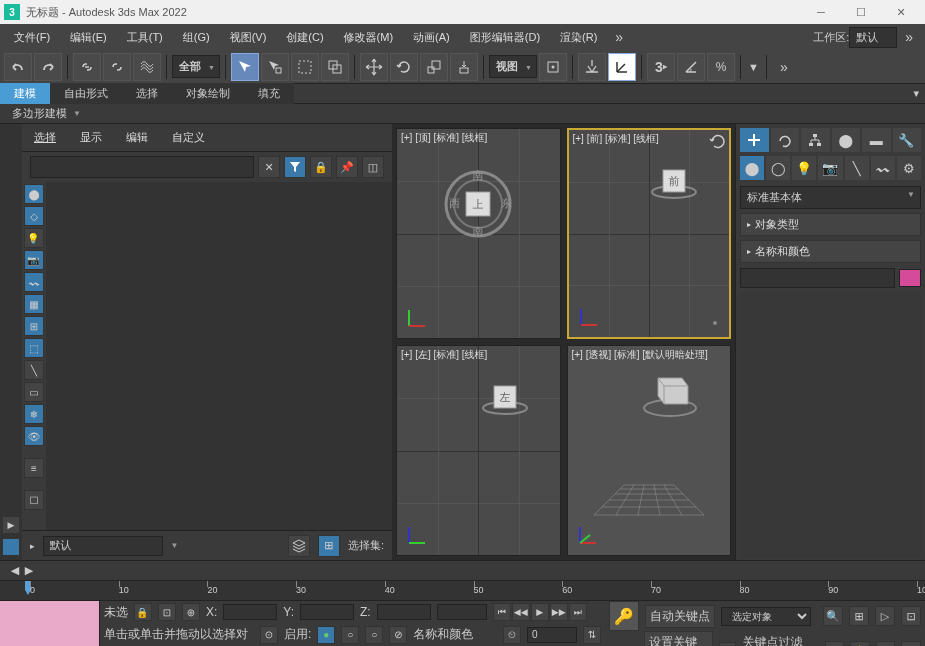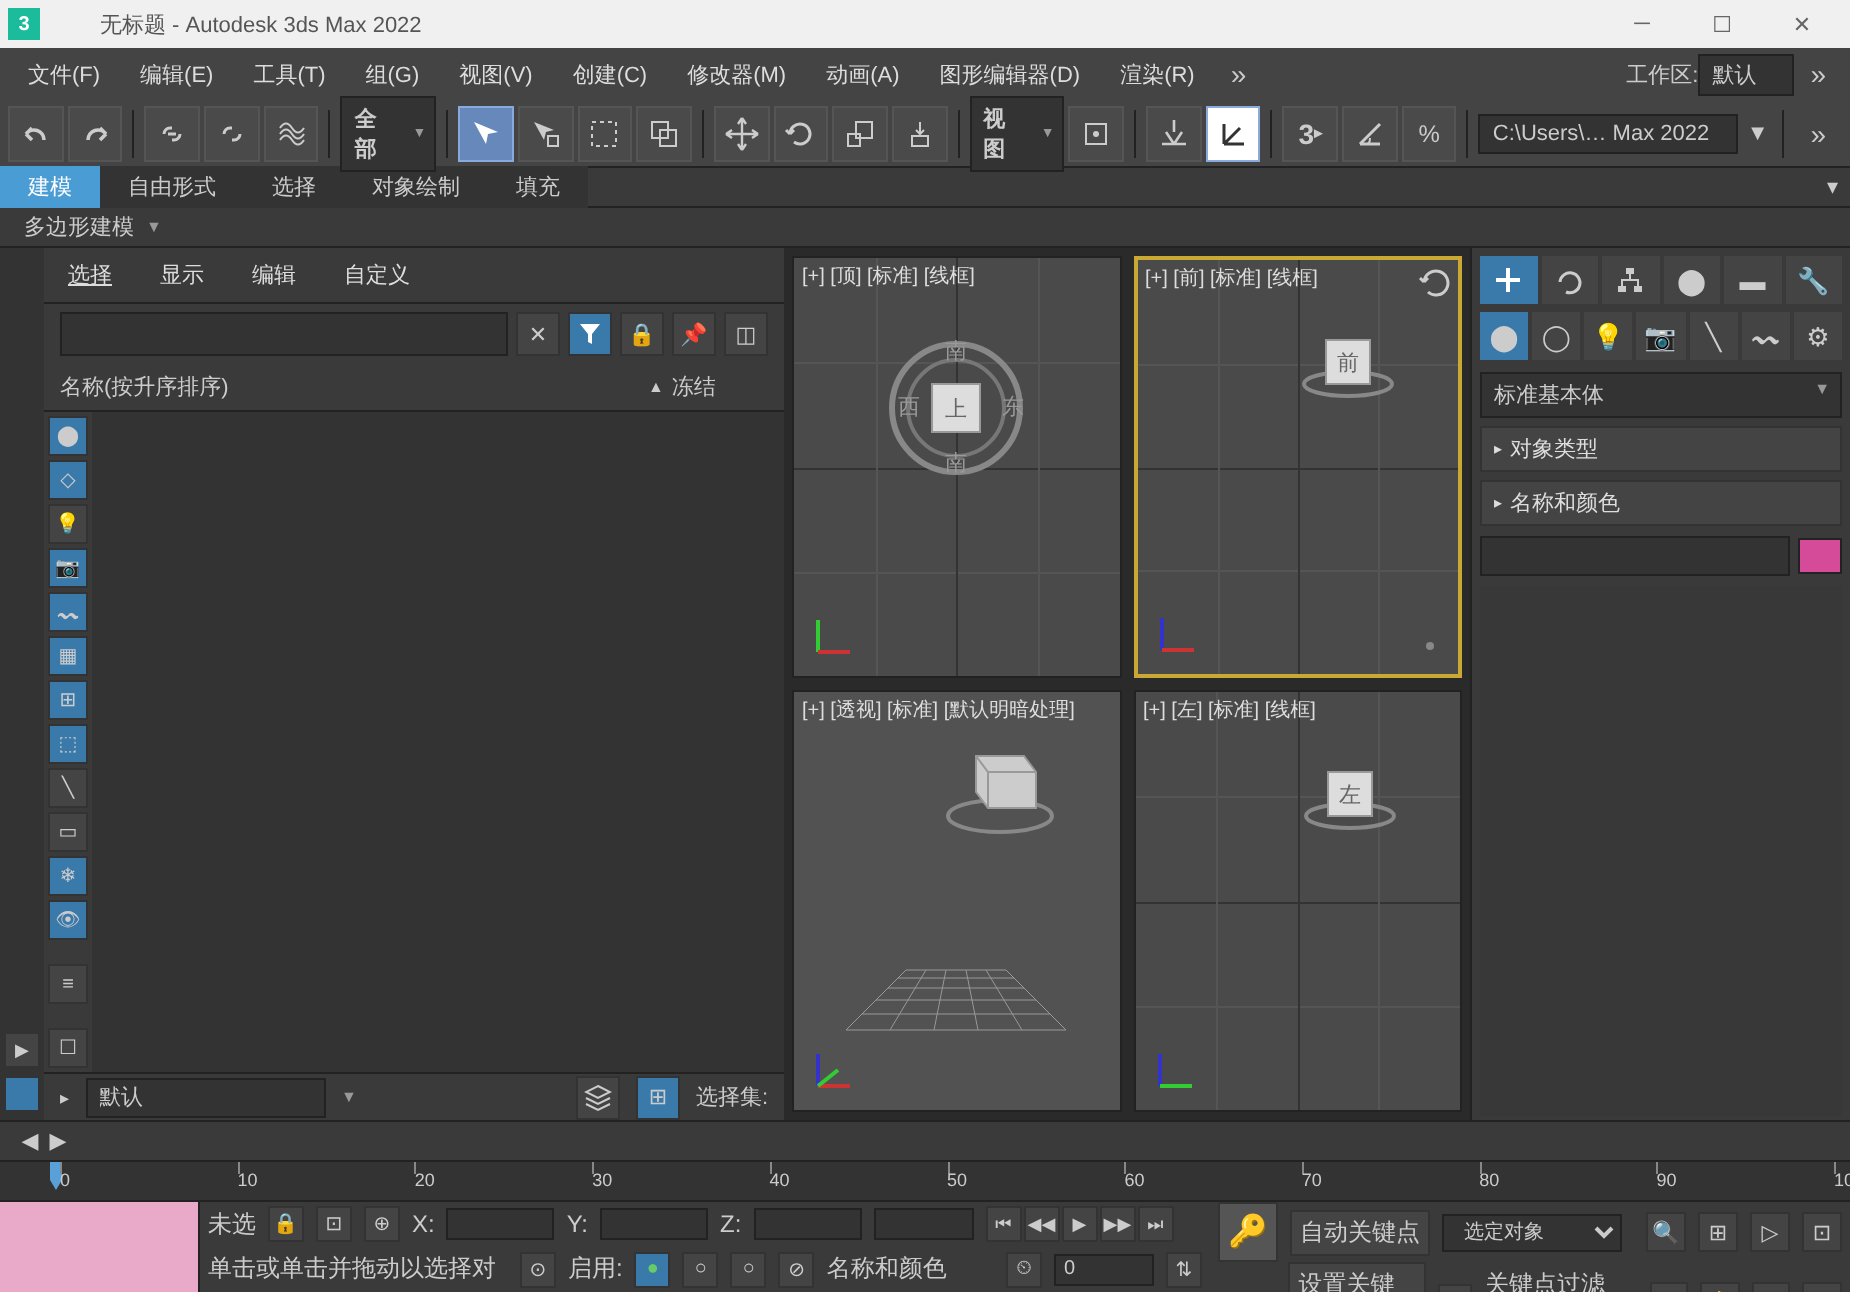--- a/index.html
+++ b/index.html
@@ -1,19 +1,19 @@
 <!DOCTYPE html>
 <html><head>
 <meta charset="utf-8">
 <style>
 * { margin: 0; padding: 0; box-sizing: border-box; font-family: "Microsoft YaHei", sans-serif; font-size: 11px; }
 body { background: #3a3a3a; color: #ccc; overflow: hidden; width: 925px; height: 646px; }
 .titlebar { height: 24px; background: #f0f0f0; color: #333; display: flex; align-items: center; padding: 0 4px; }
 .app-icon { width: 16px; height: 16px; background: #1abc9c; color: #fff; display: flex; align-items: center; justify-content: center; font-weight: bold; font-size: 10px; margin-right: 6px; }
-.title-text { flex: 1; color: #555; margin-left: 24px; }
+.title-text { flex: 1; color: #555; }
 .win-btn { width: 40px; height: 24px; display: flex; align-items: center; justify-content: center; color: #666; }
 .menubar { height: 26px; background: #444; display: flex; align-items: center; padding: 0 4px; }
 .menu-item { padding: 4px 10px; color: #ddd; }
 .menu-expand { padding: 0 8px; color: #ccc; font-size: 14px; }
 .workspace-label { color: #ccc; }
 .workspace-value { color: #ccc; background: #333; border: 1px solid #222; padding: 2px 18px 2px 6px; }
 .toolbar1 { height: 34px; background: #444; display: flex; align-items: center; padding: 0 4px; border-bottom: 1px solid #222; gap: 2px; }
 .tbtn { width: 28px; height: 28px; display: flex; align-items: center; justify-content: center; border: 1px solid #555; background: #4a4a4a; color: #ccc; font-size: 14px; }
 .tbtn.active { background: #6688bb; border-color: #88aadd; }
 .sep { width: 1px; height: 24px; background: #222; margin: 0 3px; }
@@ -221,21 +221,20 @@
   <div class="sep"></div>
   <div class="tbtn" style="font-size:14px;font-weight:bold">3<span style="font-size:8px">▸</span></div>
   <div class="tbtn">
       <svg width="16" height="16" viewBox="0 0 16 16">
         <path d="M3 13L13 3M3 13h10" stroke="#ccc" fill="none" stroke-width="1.5"></path>
         <path d="M7 13a4 4 0 0 0 1-3" stroke="#ccc" fill="none"></path>
       </svg>
     </div>
   <div class="tbtn" style="font-size:12px">%</div>
   <div class="sep"></div>
-  <input class="path-input" value="C:\Users\… Max 2022" style="">
   <span style="color:#ccc;padding:0 2px">▼</span>
   <div class="sep"></div>
   <div class="menu-expand">»</div>
 </div>
 
 <div class="ribbon">
   <div class="ribbon-tab active">建模</div>
   <div class="ribbon-tab">自由形式</div>
   <div class="ribbon-tab">选择</div>
   <div class="ribbon-tab">对象绘制</div>
@@ -265,27 +264,20 @@
       <input class="scene-search" style="">
       <div class="scene-sbtn">✕</div>
       <div class="scene-sbtn blue">
           <svg width="12" height="12" viewBox="0 0 12 12">
             <path d="M1 1h10L7 6v5l-2-1V6z" fill="#fff"></path>
           </svg>
         </div>
       <div class="scene-sbtn">🔒</div>
       <div class="scene-sbtn">📌</div>
       <div class="scene-sbtn">◫</div>
-    </div>
-    <div class="scene-header">
-      <div class="scene-col1">名称(按升序排序)</div>
-      <div class="scene-col2">
-          <span style="font-size:8px">▲</span>
-          <span>冻结</span>
-        </div>
     </div>
     <div class="scene-body">
       <div class="scene-icons">
         <div class="scene-icon sel">⬤</div>
         <div class="scene-icon sel">◇</div>
         <div class="scene-icon">💡</div>
         <div class="scene-icon sel">📷</div>
         <div class="scene-icon sel">〰</div>
         <div class="scene-icon sel">▦</div>
         <div class="scene-icon sel">⊞</div>
@@ -366,20 +358,43 @@
           <text x="25" y="25" text-anchor="middle" font-size="9" fill="#666">前</text>
         </svg>
       </div>
       <div style="position:absolute;bottom:12px;right:12px;width:4px;height:4px;background:#888;border-radius:50%"></div>
       <svg class="vp-axis" viewBox="0 0 24 24">
           <line x1="4" y1="20" x2="4" y2="4" stroke="#33c" stroke-width="2"></line>
           <line x1="4" y1="20" x2="20" y2="20" stroke="#c33" stroke-width="2"></line>
         </svg>
     </div>
 
+    <div class="viewport">
+      <div class="vp-label">[+] [左] [标准] [线框]</div>
+      <div class="vp-grid">
+        <div class="vp-gridline-h" style="top:25%"></div>
+          <div class="vp-gridline-h strong" style="top:50%"></div>
+          <div class="vp-gridline-h" style="top:75%"></div>
+        <div class="vp-gridline-v" style="left:25%"></div>
+          <div class="vp-gridline-v strong" style="left:50%"></div>
+          <div class="vp-gridline-v" style="left:75%"></div>
+      </div>
+      <div style="position:absolute;top:30px;right:30px">
+        <svg width="50" height="40" viewBox="0 0 50 40">
+          <ellipse cx="25" cy="32" rx="22" ry="6" fill="none" stroke="#888" stroke-width="2"></ellipse>
+          <rect x="14" y="10" width="22" height="22" fill="#ddd" stroke="#999"></rect>
+          <text x="25" y="25" text-anchor="middle" font-size="9" fill="#666">左</text>
+        </svg>
+      </div>
+      <svg class="vp-axis" viewBox="0 0 24 24">
+          <line x1="4" y1="20" x2="4" y2="4" stroke="#33c" stroke-width="2"></line>
+          <line x1="4" y1="20" x2="20" y2="20" stroke="#3c3" stroke-width="2"></line>
+        </svg>
+    </div>
+
     <div class="viewport" style="background:#525252">
       <div class="vp-label">[+] [透视] [标准] [默认明暗处理]</div>
       <div style="position:absolute;top:20px;right:30px">
         <svg width="60" height="55" viewBox="0 0 60 55">
           <ellipse cx="30" cy="42" rx="26" ry="8" fill="none" stroke="#888" stroke-width="2"></ellipse>
           <path d="M18 12 L42 12 L48 20 L48 38 L24 38 L18 30 Z" fill="#ccc" stroke="#999"></path>
           <path d="M18 12 L24 20 L48 20 M24 20 L24 38" fill="none" stroke="#999"></path>
         </svg>
       </div>
       <svg style="position:absolute;bottom:20px;left:50%;transform:translateX(-50%)" width="130" height="70" viewBox="0 0 130 70">
@@ -395,43 +410,20 @@
             <line x1="54" y1="50" x2="60" y2="20"></line>
             <line x1="76" y1="50" x2="70" y2="20"></line>
             <line x1="98" y1="50" x2="80" y2="20"></line>
             <line x1="120" y1="50" x2="90" y2="20"></line>
         </g>
       </svg>
       <svg class="vp-axis" viewBox="0 0 24 24">
           <line x1="4" y1="20" x2="4" y2="4" stroke="#33c" stroke-width="2"></line>
           <line x1="4" y1="20" x2="20" y2="20" stroke="#c33" stroke-width="2"></line>
           <line x1="4" y1="20" x2="14" y2="12" stroke="#3c3" stroke-width="2"></line>
-        </svg>
-    </div>
-
-    <div class="viewport">
-      <div class="vp-label">[+] [左] [标准] [线框]</div>
-      <div class="vp-grid">
-        <div class="vp-gridline-h" style="top:25%"></div>
-          <div class="vp-gridline-h strong" style="top:50%"></div>
-          <div class="vp-gridline-h" style="top:75%"></div>
-        <div class="vp-gridline-v" style="left:25%"></div>
-          <div class="vp-gridline-v strong" style="left:50%"></div>
-          <div class="vp-gridline-v" style="left:75%"></div>
-      </div>
-      <div style="position:absolute;top:30px;right:30px">
-        <svg width="50" height="40" viewBox="0 0 50 40">
-          <ellipse cx="25" cy="32" rx="22" ry="6" fill="none" stroke="#888" stroke-width="2"></ellipse>
-          <rect x="14" y="10" width="22" height="22" fill="#ddd" stroke="#999"></rect>
-          <text x="25" y="25" text-anchor="middle" font-size="9" fill="#666">左</text>
-        </svg>
-      </div>
-      <svg class="vp-axis" viewBox="0 0 24 24">
-          <line x1="4" y1="20" x2="4" y2="4" stroke="#33c" stroke-width="2"></line>
-          <line x1="4" y1="20" x2="20" y2="20" stroke="#3c3" stroke-width="2"></line>
         </svg>
     </div>
   </div>
 
   <div class="command-panel">
     <div class="cp-tabs">
       <div class="cp-tab active">
           <svg width="16" height="16" viewBox="0 0 16 16">
             <line x1="8" y1="2" x2="8" y2="14" stroke="#fff" stroke-width="2"></line>
             <line x1="2" y1="8" x2="14" y2="8" stroke="#fff" stroke-width="2"></line>

